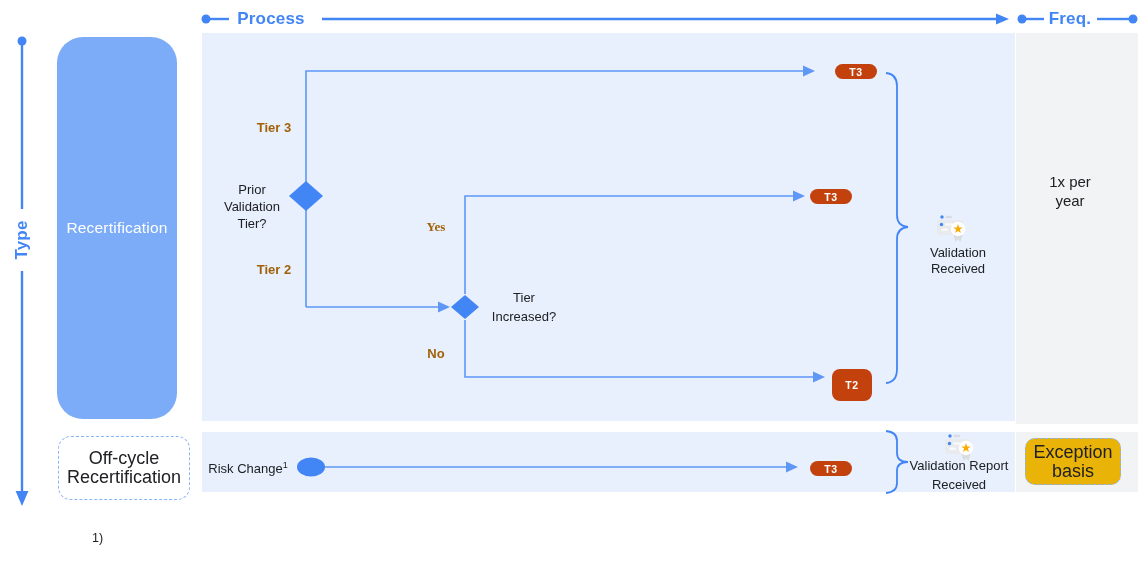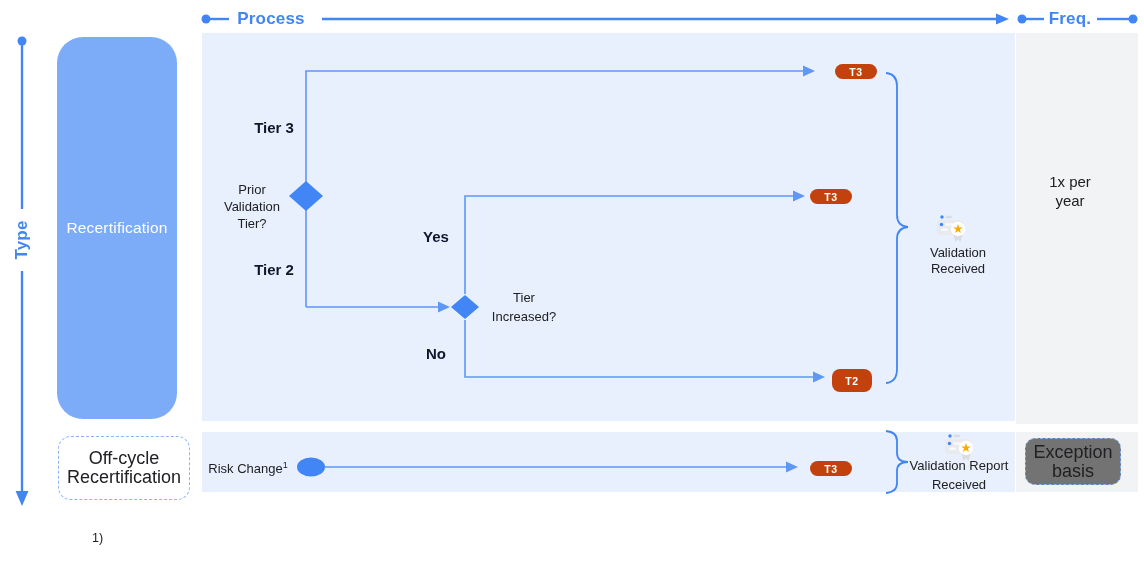--- a/index.html
+++ b/index.html
@@ -5,30 +5,30 @@
   html,body{margin:0;padding:0;background:#fff;}
   .canvas{position:relative;width:1144px;height:564px;background:#ffffff;overflow:hidden;
           font-family:"Liberation Sans",sans-serif;color:#202124;}
   .panel{position:absolute;}
   .panel-blue{background:#E8F0FE;}
   .panel-gray{background:#F1F3F4;}
   .overlay{position:absolute;left:0;top:0;z-index:3;pointer-events:none;}
   .txt{position:absolute;z-index:4;transform:translate(-50%,-50%);text-align:center;white-space:nowrap;}
   .pre{white-space:pre-line;}
   .h-axis{font-size:17px;font-weight:700;color:#4285F4;letter-spacing:.2px;}
-  .lbl-bold{font-size:15px;font-weight:700;color:#0f172a;}
+  .lbl-bold{font-size:13px;font-weight:700;color:#a16207;}
   .lbl-sm{font-size:13px;line-height:17px;color:#202124;}
   .lbl-md{font-size:18px;line-height:19px;font-weight:500;color:#202124;}
   .recert-box{position:absolute;left:57px;top:37px;width:120px;height:382px;background:#7CACF8;
               border-radius:26px;display:flex;align-items:center;justify-content:center;z-index:2;}
   .recert-box span{color:#fff;font-size:15.5px;letter-spacing:.2px;}
   .dashed-box{position:absolute;border:1.5px dashed #8AB4F8;border-radius:13px;
               display:flex;align-items:center;justify-content:center;z-index:4;text-align:center;}
   .offcycle-box{left:58px;top:436px;width:130px;height:62px;background:#fff;}
-  .exception-box{left:1025px;top:438px;width:94px;height:45px;background:#737373;border-radius:10px;}
+  .exception-box{left:1025px;top:438px;width:94px;height:45px;background:#eab308;border-radius:10px;}
   .pill{position:absolute;z-index:4;background:#c2410c;color:#fff;border-radius:8px;
         display:flex;align-items:center;justify-content:center;
         font-size:10.5px;font-weight:700;letter-spacing:.5px;}
   .icon-wrap{position:absolute;z-index:4;}
   .type-label{position:absolute;left:22px;top:240px;z-index:4;transform:translate(-50%,-50%) rotate(-90deg);}
   .footnote{position:absolute;top:531px;font-size:12.5px;color:#202124;z-index:4;}
   sup{font-size:9px;}
 </style>
 </head>
 <body>
@@ -98,28 +98,28 @@
   <div class="dashed-box offcycle-box">
     <span class="lbl-md pre">Off-cycle
 Recertification</span>
   </div>
 
   <div class="txt lbl-bold" style="left:274px;top:127px;">Tier 3</div>
   <div class="txt lbl-sm pre" style="left:252px;top:206px;">Prior
 Validation
 Tier?</div>
   <div class="txt lbl-bold" style="left:274px;top:269px;">Tier 2</div>
-  <div class="txt lbl-bold" style="left:436px;top:236px;">Yes</div>
+  <div class="txt lbl-bold" style="left:436px;top:227px;font-family:Liberation Serif, serif;">Yes</div>
   <div class="txt lbl-bold" style="left:436px;top:353px;">No</div>
   <div class="txt lbl-sm pre" style="left:524px;top:307px;line-height:19px;">Tier
 Increased?</div>
 
   <div class="pill" style="left:835px;top:64px;width:42px;height:15px;">T3</div>
   <div class="pill" style="left:810px;top:189px;width:42px;height:15px;">T3</div>
-  <div class="pill" style="left:832px;top:369px;width:40px;height:23px;">T2</div>
+  <div class="pill" style="left:832px;top:369px;width:40px;height:32px;">T2</div>
   <div class="pill" style="left:810px;top:461px;width:42px;height:15px;">T3</div>
 
   <div class="icon-wrap" style="left:936px;top:214px;">
     <svg width="34" height="30" viewBox="0 0 34 30">
       <circle cx="6" cy="3" r="1.7" fill="#4285F4"></circle>
       <rect x="9.5" y="1.8" width="6.5" height="2.4" rx="1.2" fill="#DADCE0"></rect>
       <rect x="1" y="6" width="26" height="15" rx="3" fill="#E8EAED"></rect>
       <circle cx="5.5" cy="10.5" r="1.7" fill="#4285F4"></circle>
       <rect x="9" y="9.3" width="8" height="2.4" rx="1.2" fill="#F8F9FA"></rect>
       <rect x="5" y="14.5" width="7" height="2.4" rx="1.2" fill="#F8F9FA"></rect>

